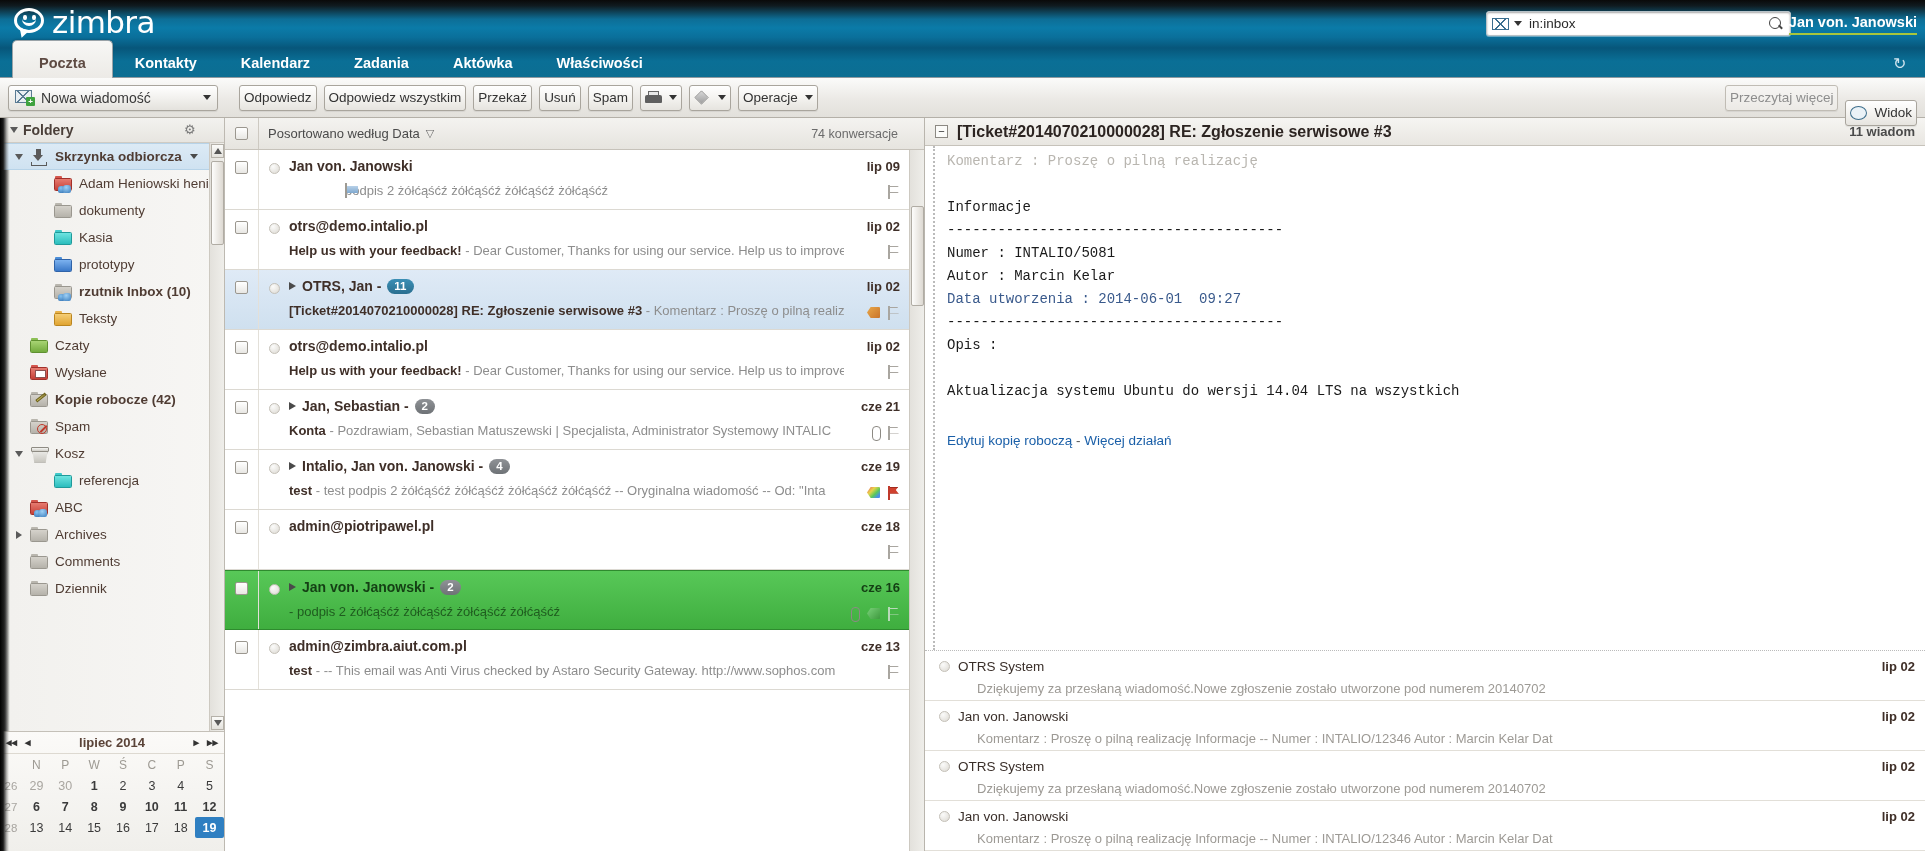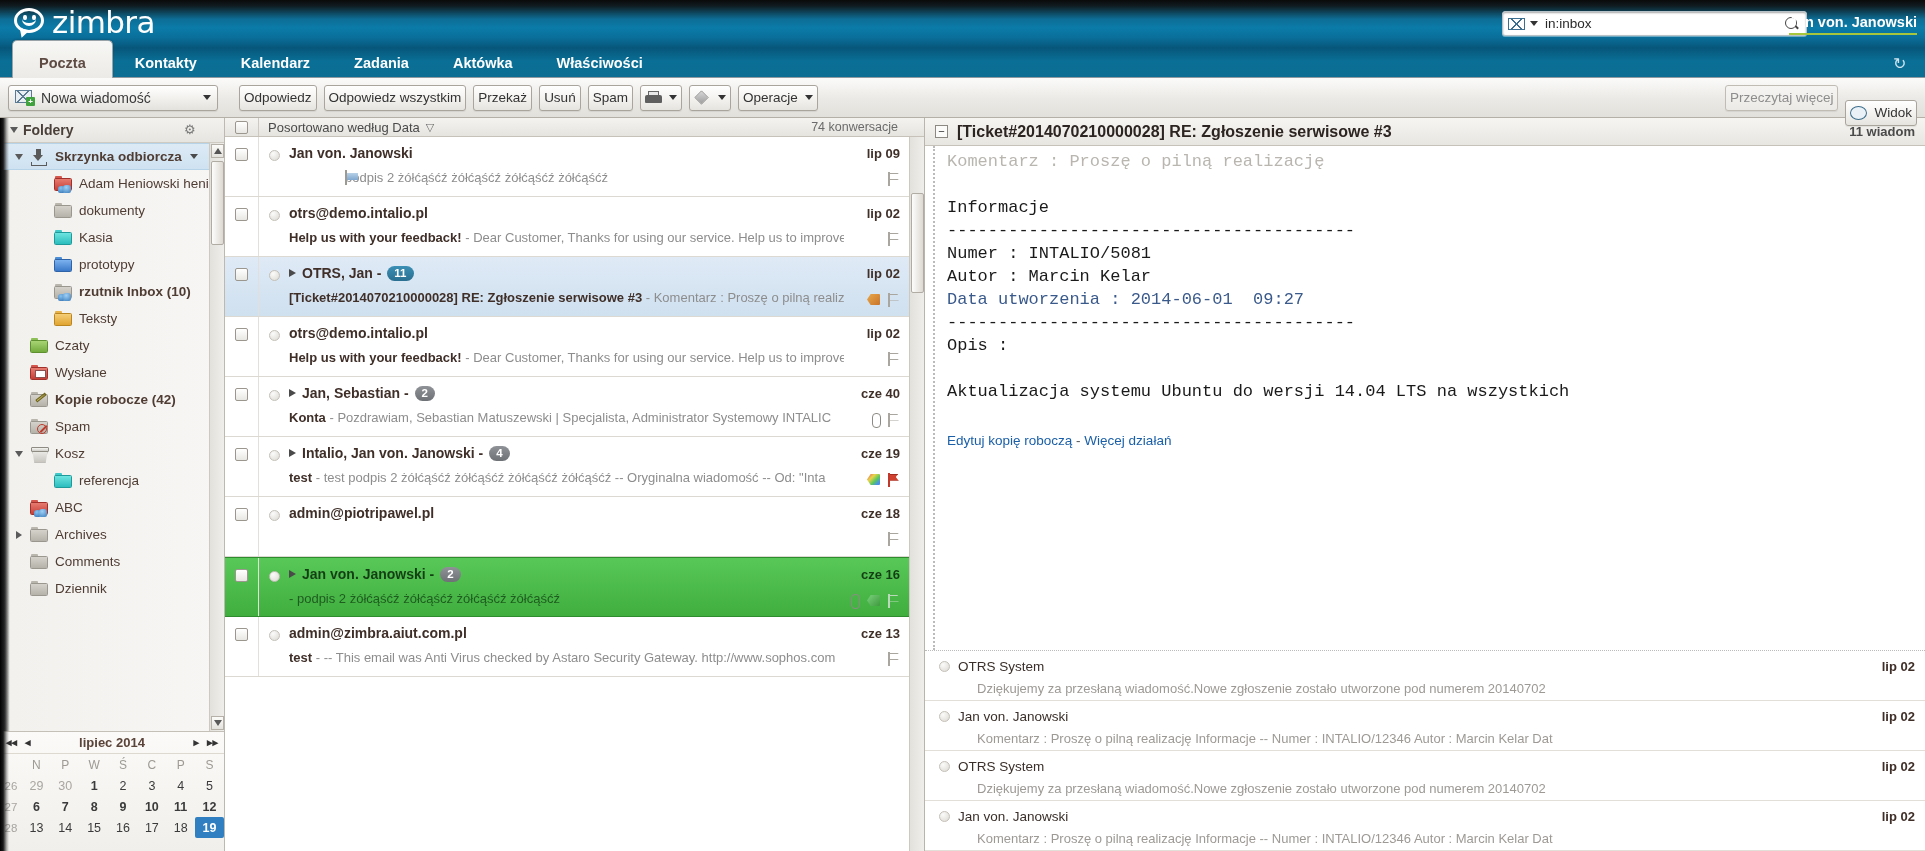--- a/index.html
+++ b/index.html
@@ -46,21 +46,21 @@
     border-bottom: 3px solid #fff;
     border-radius: 0 0 14px 14px;
   }
   .logo-text {
     font-size: 31px; color: #ffffff; letter-spacing: -0.6px;
     font-family: "DejaVu Sans", sans-serif;
   }
 
   
   .searchbox {
-    position: absolute; right: 118px; top: 11px;
+    position: absolute; right: 134px; top: 11px;
     width: 305px; height: 25px;
     background: #fff;
     border: 1px solid #b7c2c8;
     border-radius: 3px;
     box-shadow: 0 1px 2px rgba(0,0,0,.35) inset, 0 1px 0 rgba(255,255,255,.4);
     display: flex; align-items: center;
     padding: 0 4px 0 5px;
   }
   .search-env { width: 17px; height: 12px; position: relative; flex: none; }
   .search-env .body { position: absolute; inset: 0; border: 1.5px solid #3b6e8f; background: #fff; }
@@ -343,21 +343,21 @@
   .mc-grid .c.today { background: #2f7fc1; color: #fff; font-weight: bold; border-radius: 2px; }
 
   
   .mlist {
     width: 700px; flex: none;
     border-right: 1px solid #b9b5ad;
     display: flex; flex-direction: column;
     background: #fff; position: relative;
   }
   .ml-head {
-    height: 19px; flex: none;
+    height: 32px; flex: none;
     background: linear-gradient(to bottom,#f4f3f0,#e6e4df);
     border-bottom: 1px solid #c6c2ba;
     display: flex; align-items: center;
     font-size: 13px; color: #4a4a4a;
   }
   .cbx {
     width: 13px; height: 13px; flex: none;
     background: linear-gradient(to bottom,#fff,#e8e7e3);
     border: 1px solid #9b978f; border-radius: 2px;
   }
@@ -459,21 +459,21 @@
   .rd-count { font-size: 13px; color: #4a4a4a; white-space: nowrap; font-weight: bold; }
 
   .rd-body {
     flex: 1; overflow: hidden; position: relative;
     padding: 4px 0 0 12px;
     border-left: 2px dotted #bbb;
     margin-left: 8px;
   }
   .mono {
     font-family: "Liberation Mono", "DejaVu Sans Mono", monospace;
-    font-size: 17px; color: #1a1a1a; line-height: 23px;
+    font-size: 14px; color: #1a1a1a; line-height: 23px;
     white-space: pre;
   }
   .mono.faded { color: #b9b6b0; }
   .mono.bluish { color: #3a5a8c; }
   .rd-sig { margin-top: 21px; font-size: 14.5px; font-weight: bold; color: #2c2421; }
   .rd-links { margin-top: 30px; font-size: 13.5px; color: #1a5fa8; }
   .rd-links a { color: #1a5fa8; text-decoration: none; cursor: pointer; }
   .rd-links .sep { color: #555; }
 
   .thread-list { flex: none; border-top: 1px dotted #bbb; }
@@ -934,21 +934,21 @@
       <div class="line1">
         <span class="conv-tri"></span>
                 <span>Jan, Sebastian - </span>
                 <span class="badge">2</span>
       </div>
       <div class="line2">
         <span class="subj">Konta</span><span class="frag"> - Pozdrawiam, Sebastian Matuszewski | Specjalista, Administrator Systemowy INTALIC</span>
       </div>
     </div>
     <div class="c-right">
-      <div class="date">cze 40</div>
+      <div class="date">cze 21</div>
       <div class="icons2">
                 <span class="clipi"></span>
                 <span class="flagi">
                   <span class="pole"></span>
                   <span class="cloth"></span>
                 </span>
               </div>
     </div>
   </div>
           <div class="mrow">

